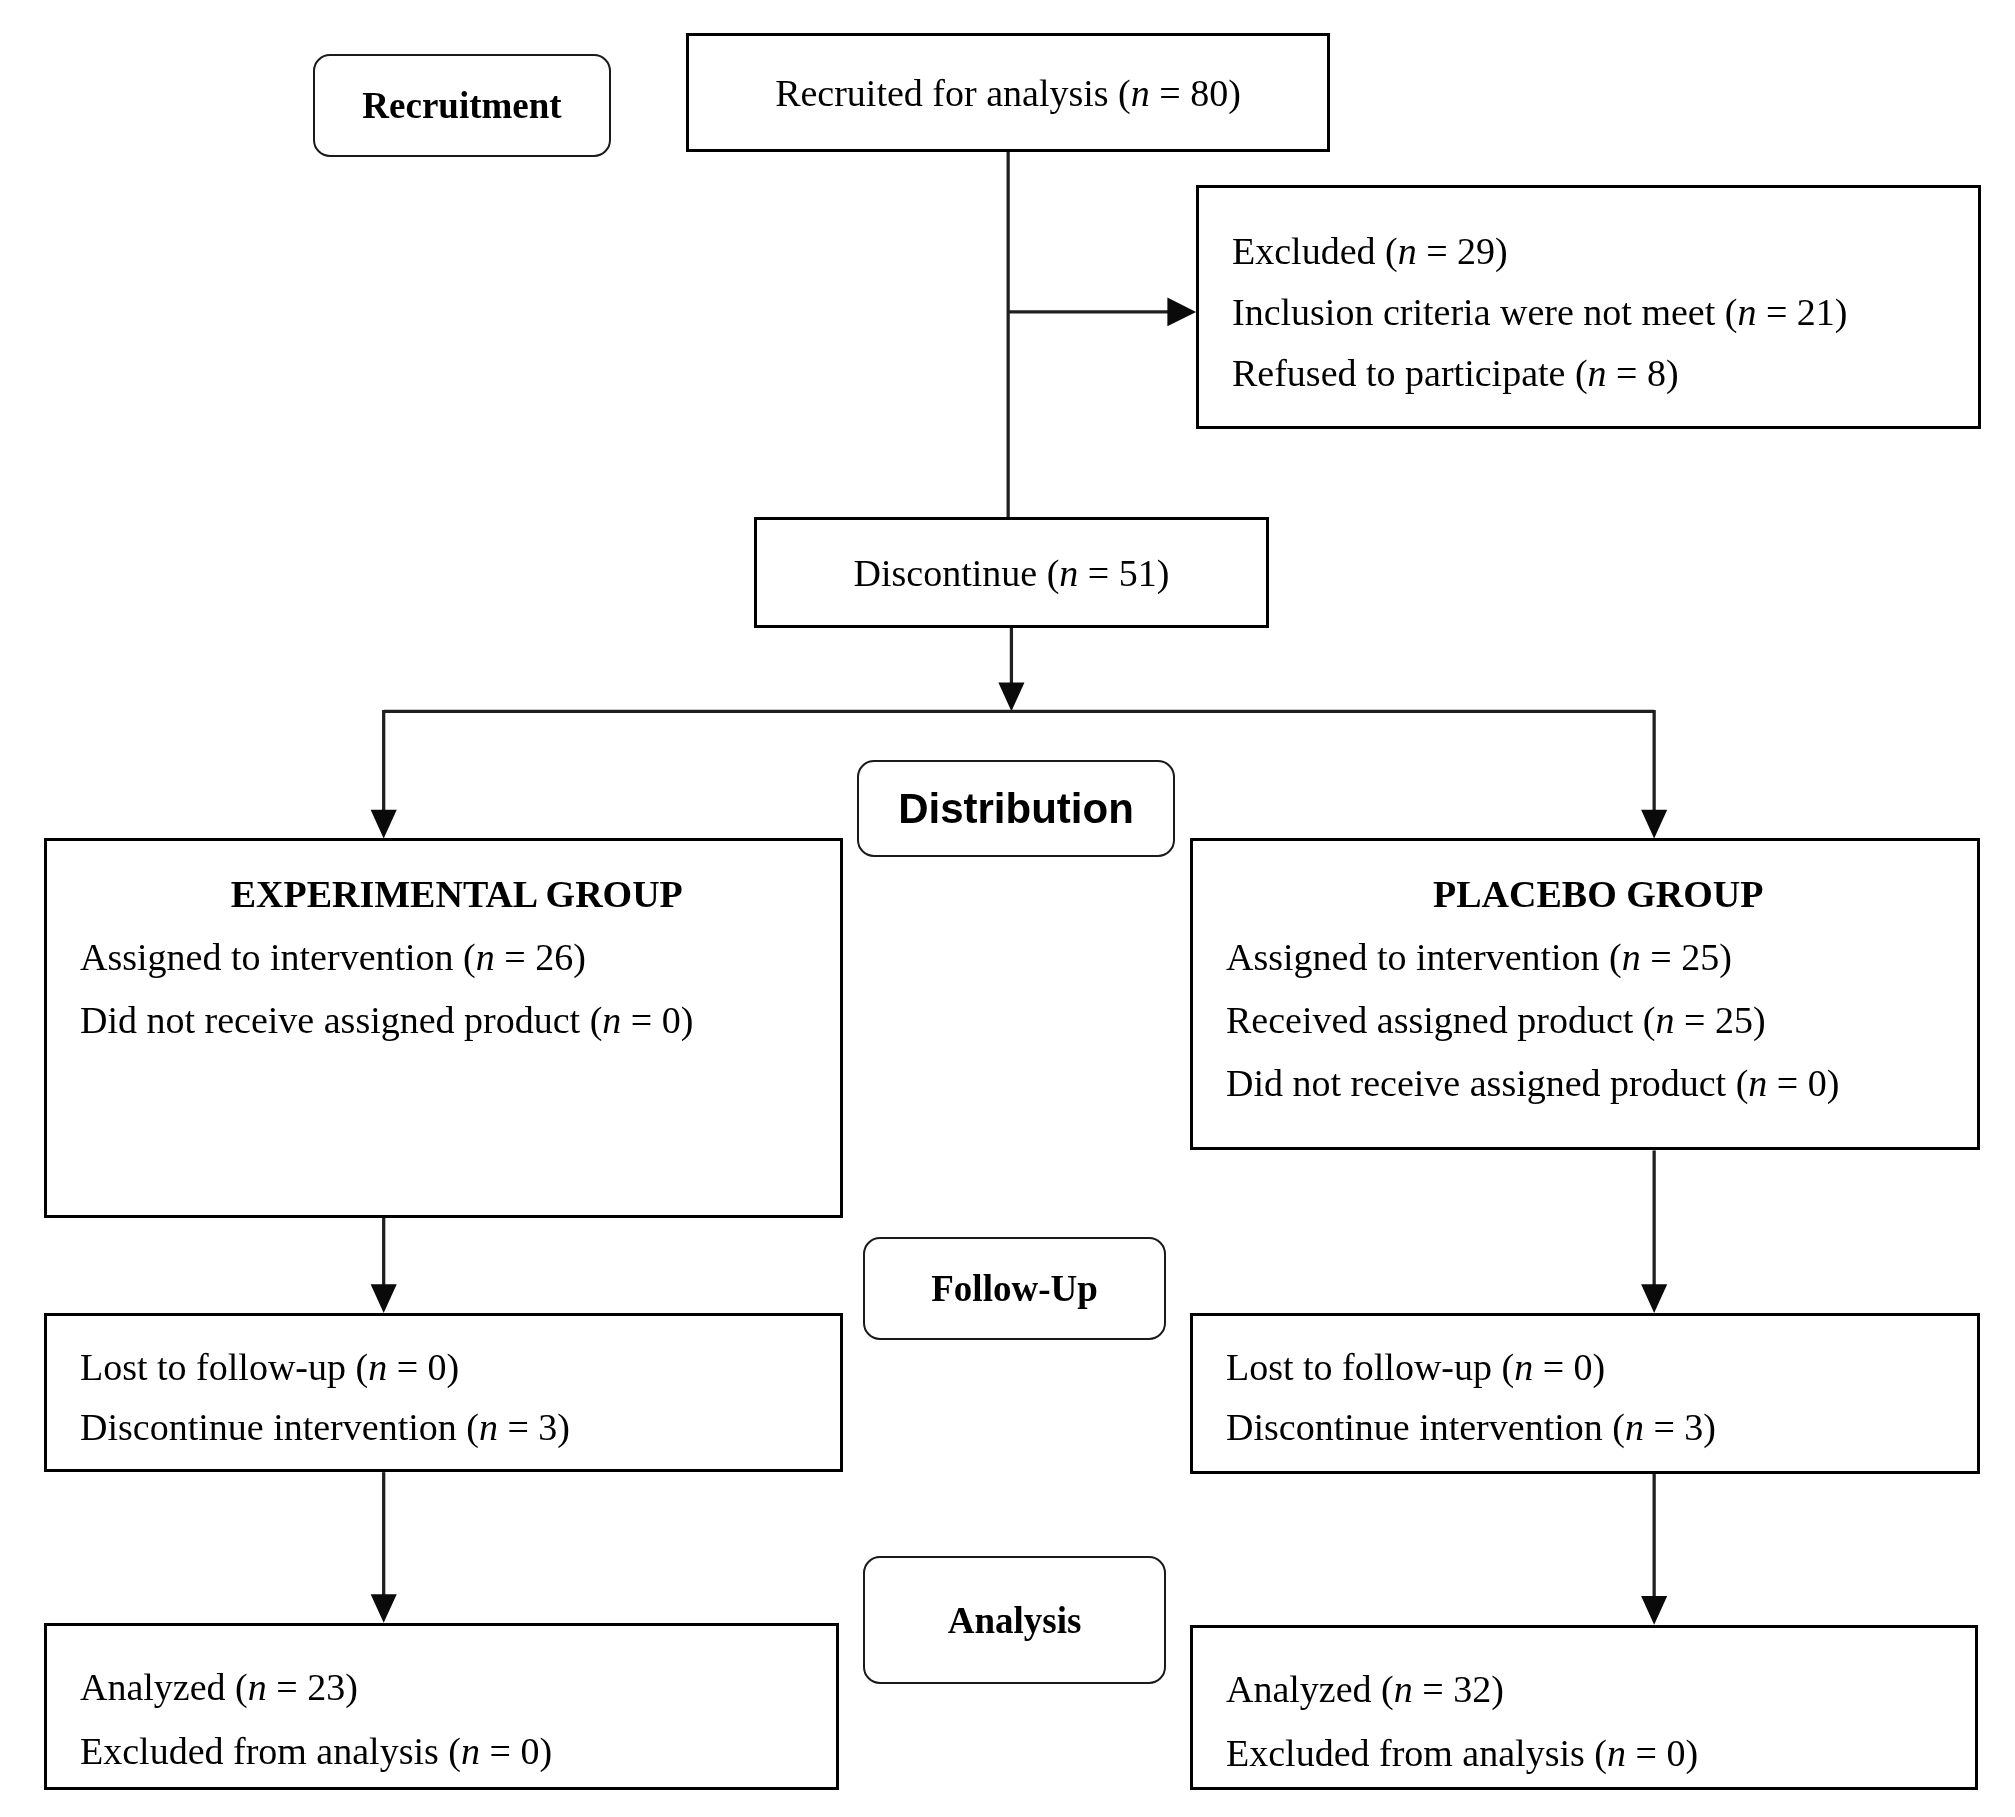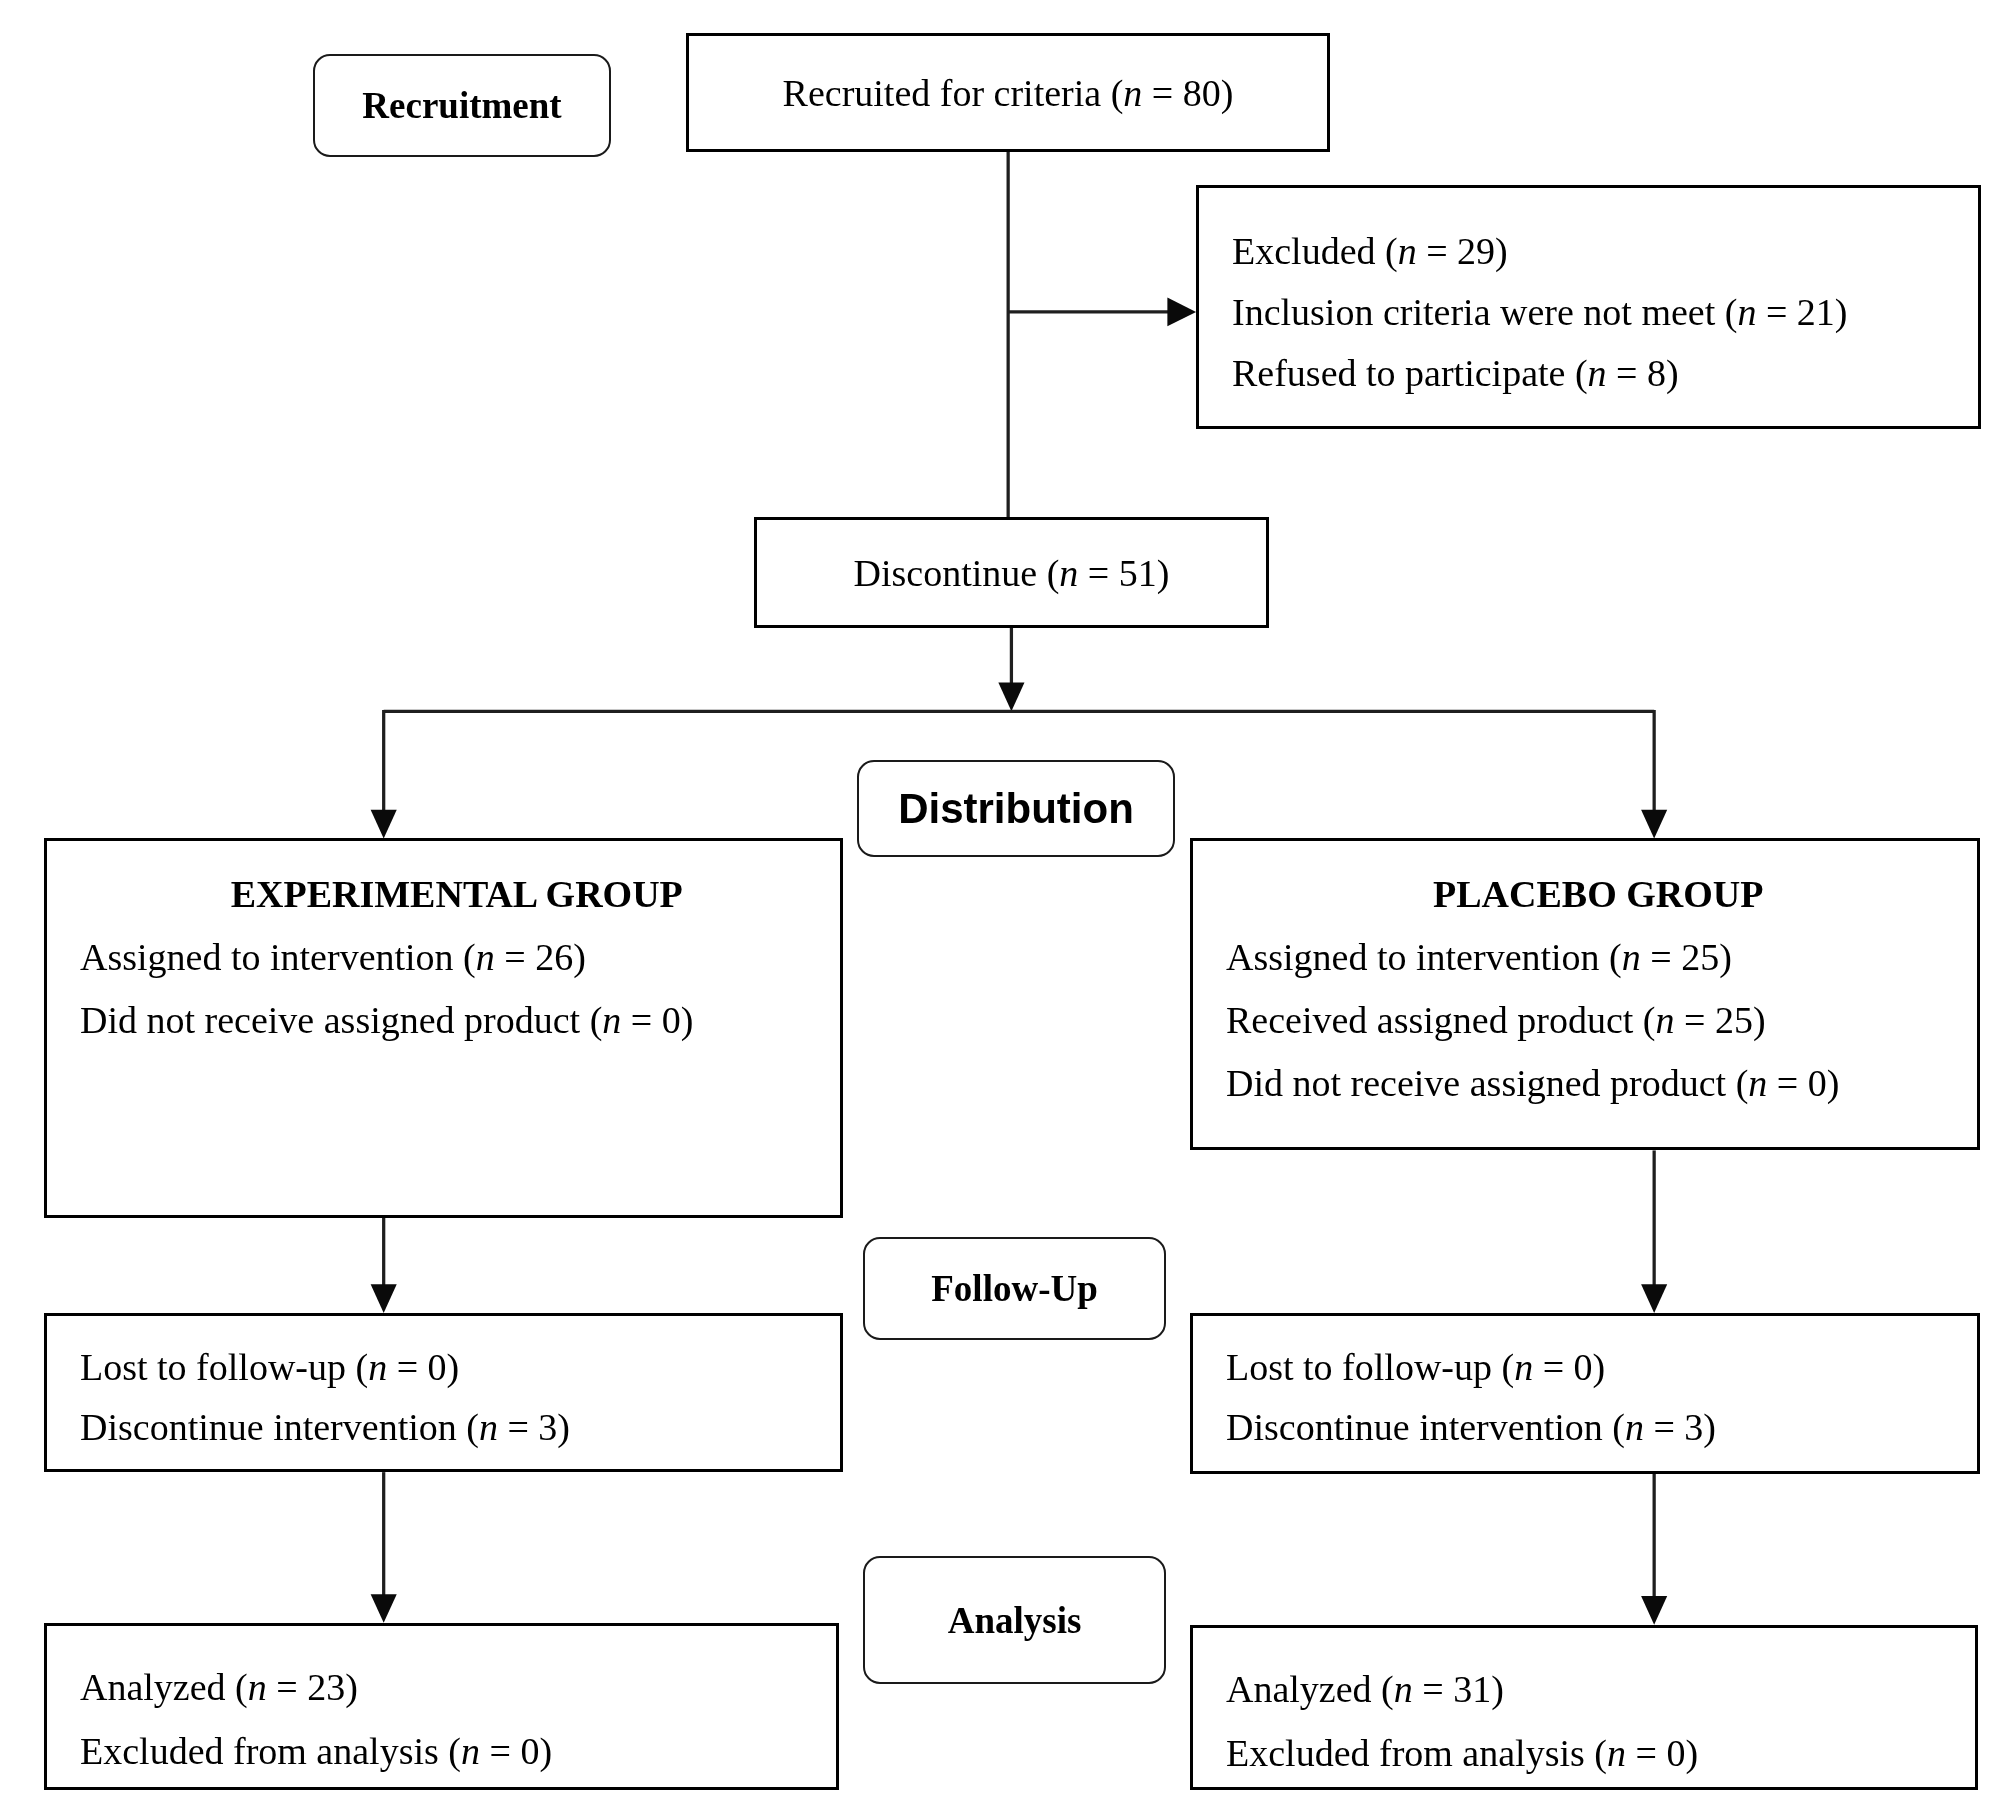--- a/index.html
+++ b/index.html
@@ -116,21 +116,21 @@
 
   <div class="stage-label" style="left:863px; top:1237px; width:303px; height:103px;">
     <span>Follow-Up</span>
   </div>
 
   <div class="stage-label" style="left:863px; top:1556px; width:303px; height:128px;">
     <span>Analysis</span>
   </div>
 
   <div class="box center-one" style="left:686px; top:33px; width:644px; height:119px;">
-    <span class="line"><span>Recruited for criteria (</span><span class="var">n</span><span> = 80)</span></span>
+    <span class="line"><span>Recruited for analysis (</span><span class="var">n</span><span> = 80)</span></span>
   </div>
 
   <div class="box pad-side lines-93" style="left:1196px; top:185px; width:785px; height:244px; padding-top:33px;">
     <span class="line"><span>Excluded (</span><span class="var">n</span><span> = 29)</span></span>
     <span class="line"><span>Inclusion criteria were not meet (</span><span class="var">n</span><span> = 21)</span></span>
     <span class="line"><span>Refused to participate (</span><span class="var">n</span><span> = 8)</span></span>
   </div>
 
   <div class="box center-one" style="left:754px; top:517px; width:515px; height:111px;">
     <span class="line"><span>Discontinue (</span><span class="var">n</span><span> = 51)</span></span>
@@ -158,18 +158,18 @@
     <span class="line"><span>Lost to follow-up (</span><span class="var">n</span><span> = 0)</span></span>
     <span class="line"><span>Discontinue intervention (</span><span class="var">n</span><span> = 3)</span></span>
   </div>
 
   <div class="box pad-side lines-98" style="left:44px; top:1623px; width:795px; height:167px; padding-top:29px;">
     <span class="line"><span>Analyzed (</span><span class="var">n</span><span> = 23)</span></span>
     <span class="line"><span>Excluded from analysis (</span><span class="var">n</span><span> = 0)</span></span>
   </div>
 
   <div class="box pad-side lines-98" style="left:1190px; top:1625px; width:788px; height:165px; padding-top:29px;">
-    <span class="line"><span>Analyzed (</span><span class="var">n</span><span> = 31)</span></span>
+    <span class="line"><span>Analyzed (</span><span class="var">n</span><span> = 32)</span></span>
     <span class="line"><span>Excluded from analysis (</span><span class="var">n</span><span> = 0)</span></span>
   </div>
 
 </div>
 
 
 </body></html>

